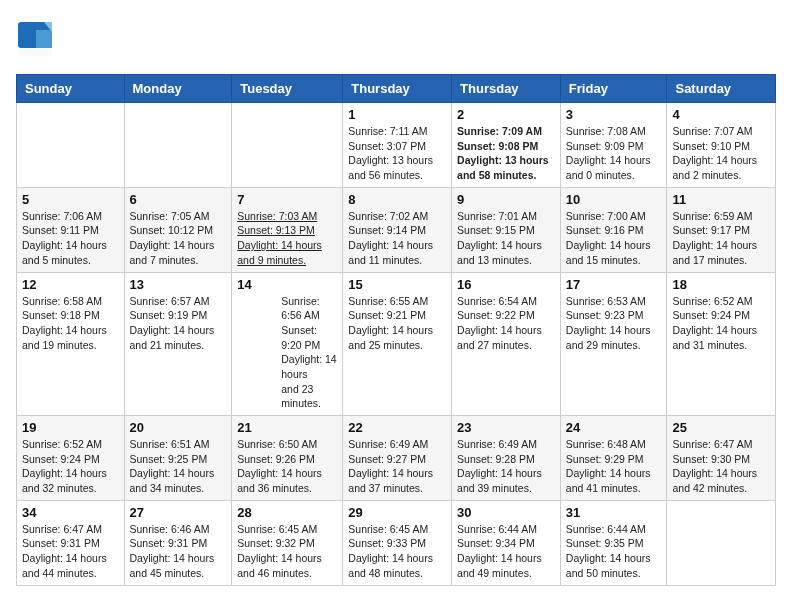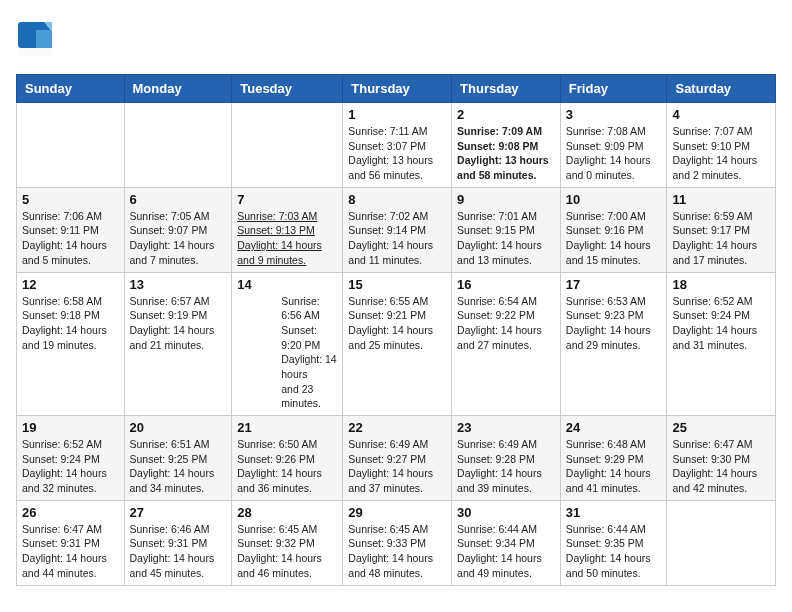--- a/index.html
+++ b/index.html
@@ -162,21 +162,21 @@
         <td>
           <span class="day-num">5</span>
           <div class="day-info" style="white-space: pre-line;">Sunrise: 7:06 AM
 Sunset: 9:11 PM
 Daylight: 14 hours
 and 5 minutes.</div>
         </td>
         <td>
           <span class="day-num">6</span>
           <div class="day-info" style="white-space: pre-line;">Sunrise: 7:05 AM
-Sunset: 9:07 PM
+Sunset: 10:12 PM
 Daylight: 14 hours
 and 7 minutes.</div>
         </td>
         <td>
           <span class="day-num">7</span>
           <div class="day-info" style="white-space: pre-line; text-decoration: underline;">Sunrise: 7:03 AM
 Sunset: 9:13 PM
 Daylight: 14 hours
 and 9 minutes.</div>
         </td>
@@ -306,21 +306,21 @@
         <td>
           <span class="day-num">25</span>
           <div class="day-info" style="white-space: pre-line;">Sunrise: 6:47 AM
 Sunset: 9:30 PM
 Daylight: 14 hours
 and 42 minutes.</div>
         </td>
       </tr>
       <tr>
         <td>
-          <span class="day-num">26</span>
+          <span class="day-num">34</span>
           <div class="day-info" style="white-space: pre-line;">Sunrise: 6:47 AM
 Sunset: 9:31 PM
 Daylight: 14 hours
 and 44 minutes.</div>
         </td>
         <td>
           <span class="day-num">27</span>
           <div class="day-info" style="white-space: pre-line;">Sunrise: 6:46 AM
 Sunset: 9:31 PM
 Daylight: 14 hours

